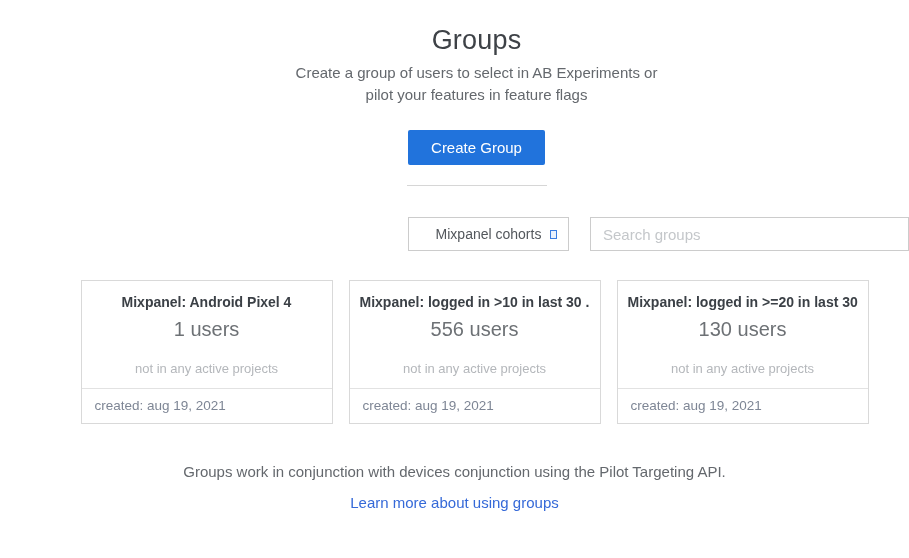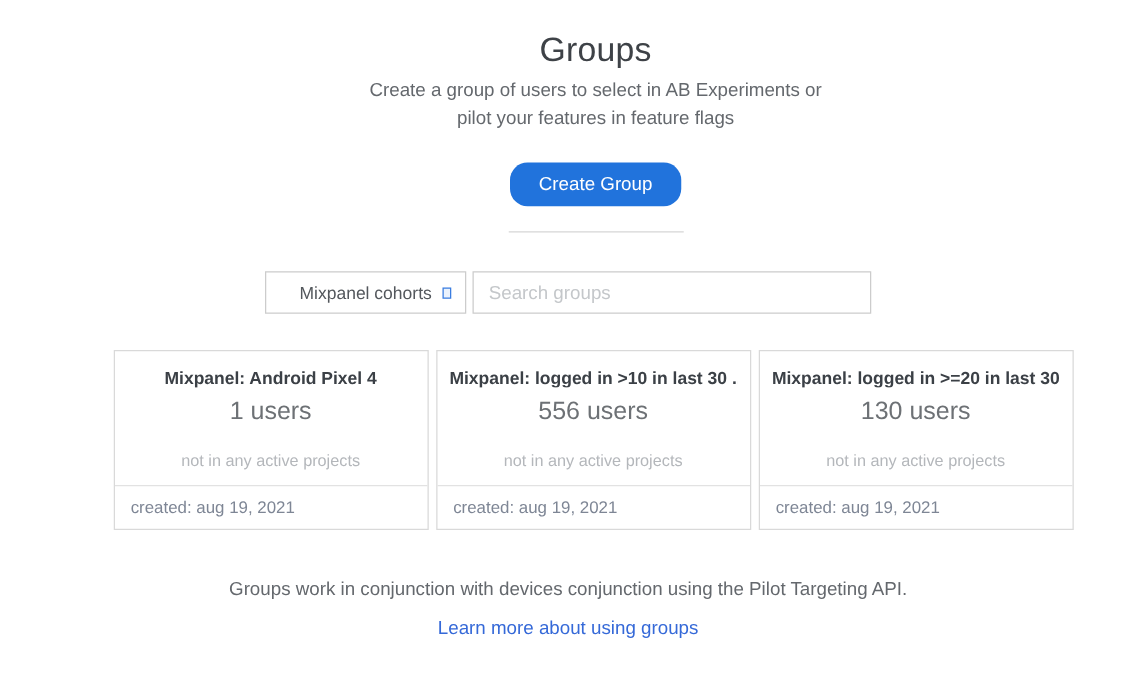--- a/index.html
+++ b/index.html
@@ -27,38 +27,38 @@
     color: #64686d;
   }
   .create-btn {
     display: block;
     margin: 24px auto 0 auto;
     width: 137px;
     height: 35px;
     background: #2173dc;
     color: #ffffff;
     border: none;
-    border-radius: 14px;
+    border-radius: 2px;
     font-family: "Liberation Sans", sans-serif;
     font-size: 15px;
     cursor: pointer;
   }
   .divider {
     width: 140px;
     border: none;
     border-top: 1px solid #d6d6d6;
     margin: 20px auto 0 auto;
   }
 
   
   .filter-row {
     margin-top: 31px;
     display: flex;
-    justify-content: center;
-    gap: 5px;
+    justify-content: flex-end;
+    gap: 21px;
   }
   .cohort-dropdown {
     position: relative;
     width: 161px;
     height: 34px;
     border: 1px solid #cccccc;
     background: #ffffff;
     display: flex;
     align-items: center;
     justify-content: center;
@@ -85,21 +85,21 @@
     color: #53575c;
     outline: none;
   }
   .search-input::placeholder { color: #c4c7ca; }
 
   
   .cards-row {
     margin-top: 29px;
     display: flex;
     justify-content: center;
-    gap: 6px;
+    gap: 16px;
     padding-left: 40px;
   }
   .card {
     width: 252px;
     height: 144px;
     border: 1px solid #d9d9d9;
     background: #ffffff;
     display: flex;
     flex-direction: column;
     cursor: pointer;

